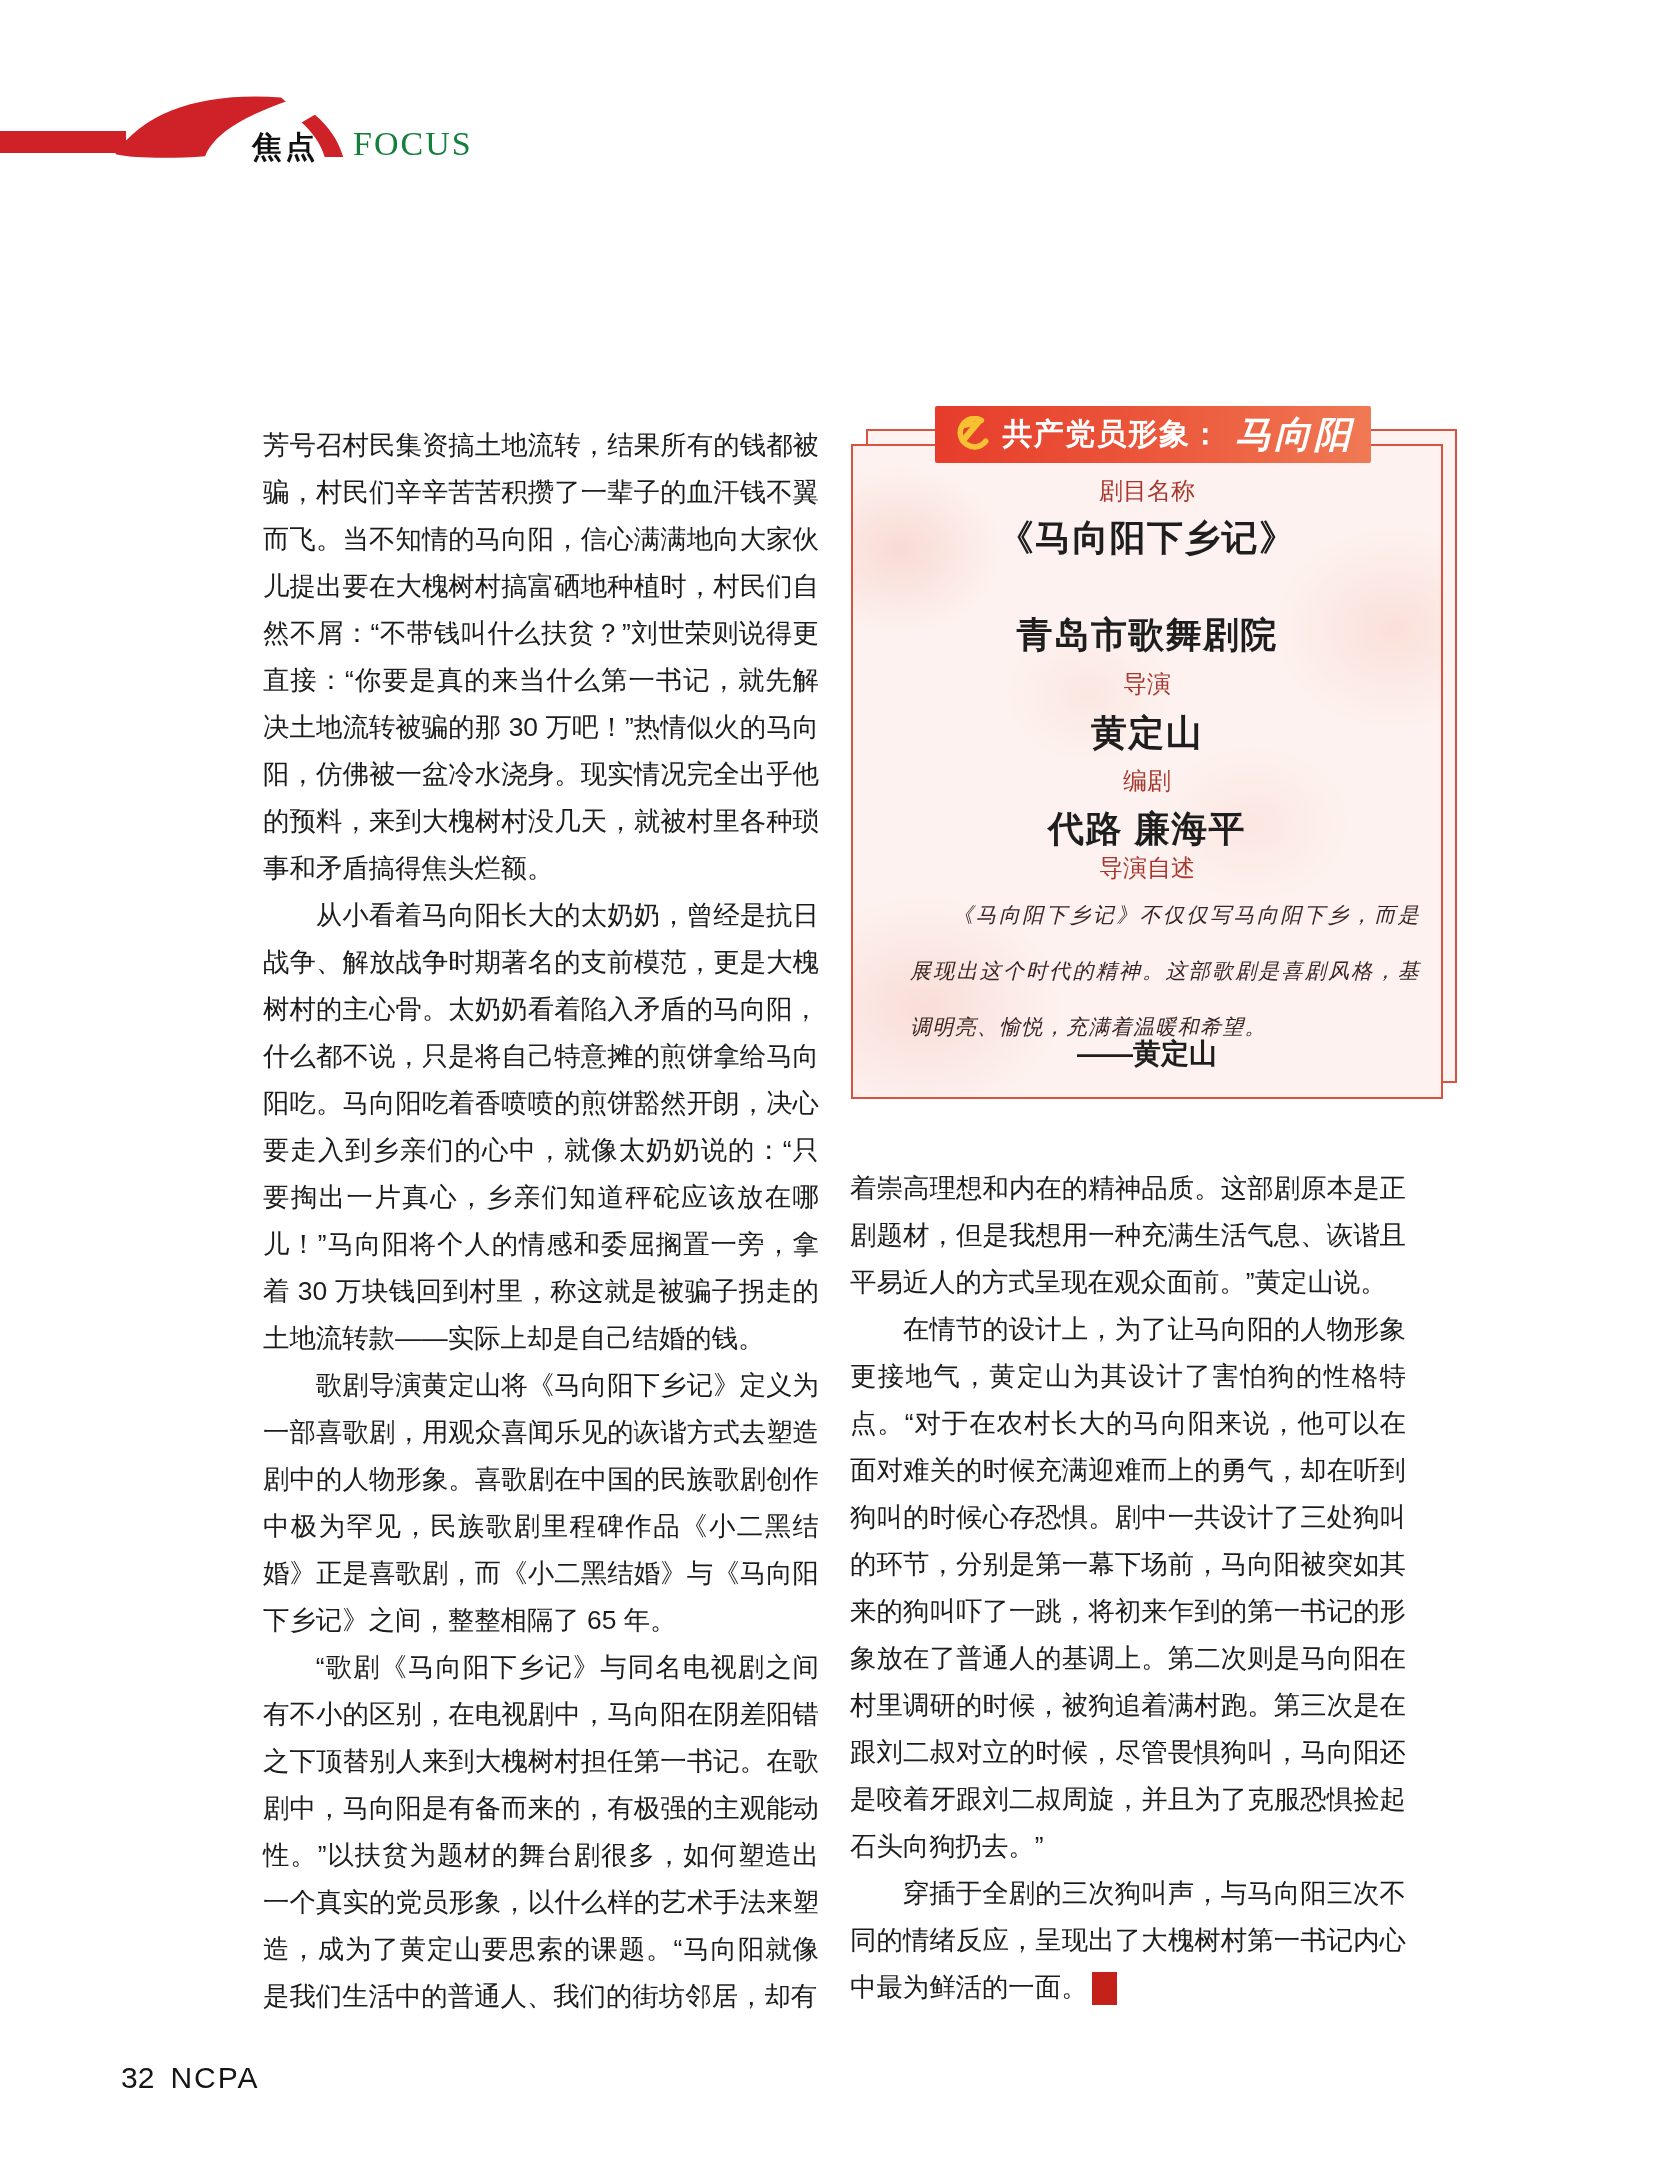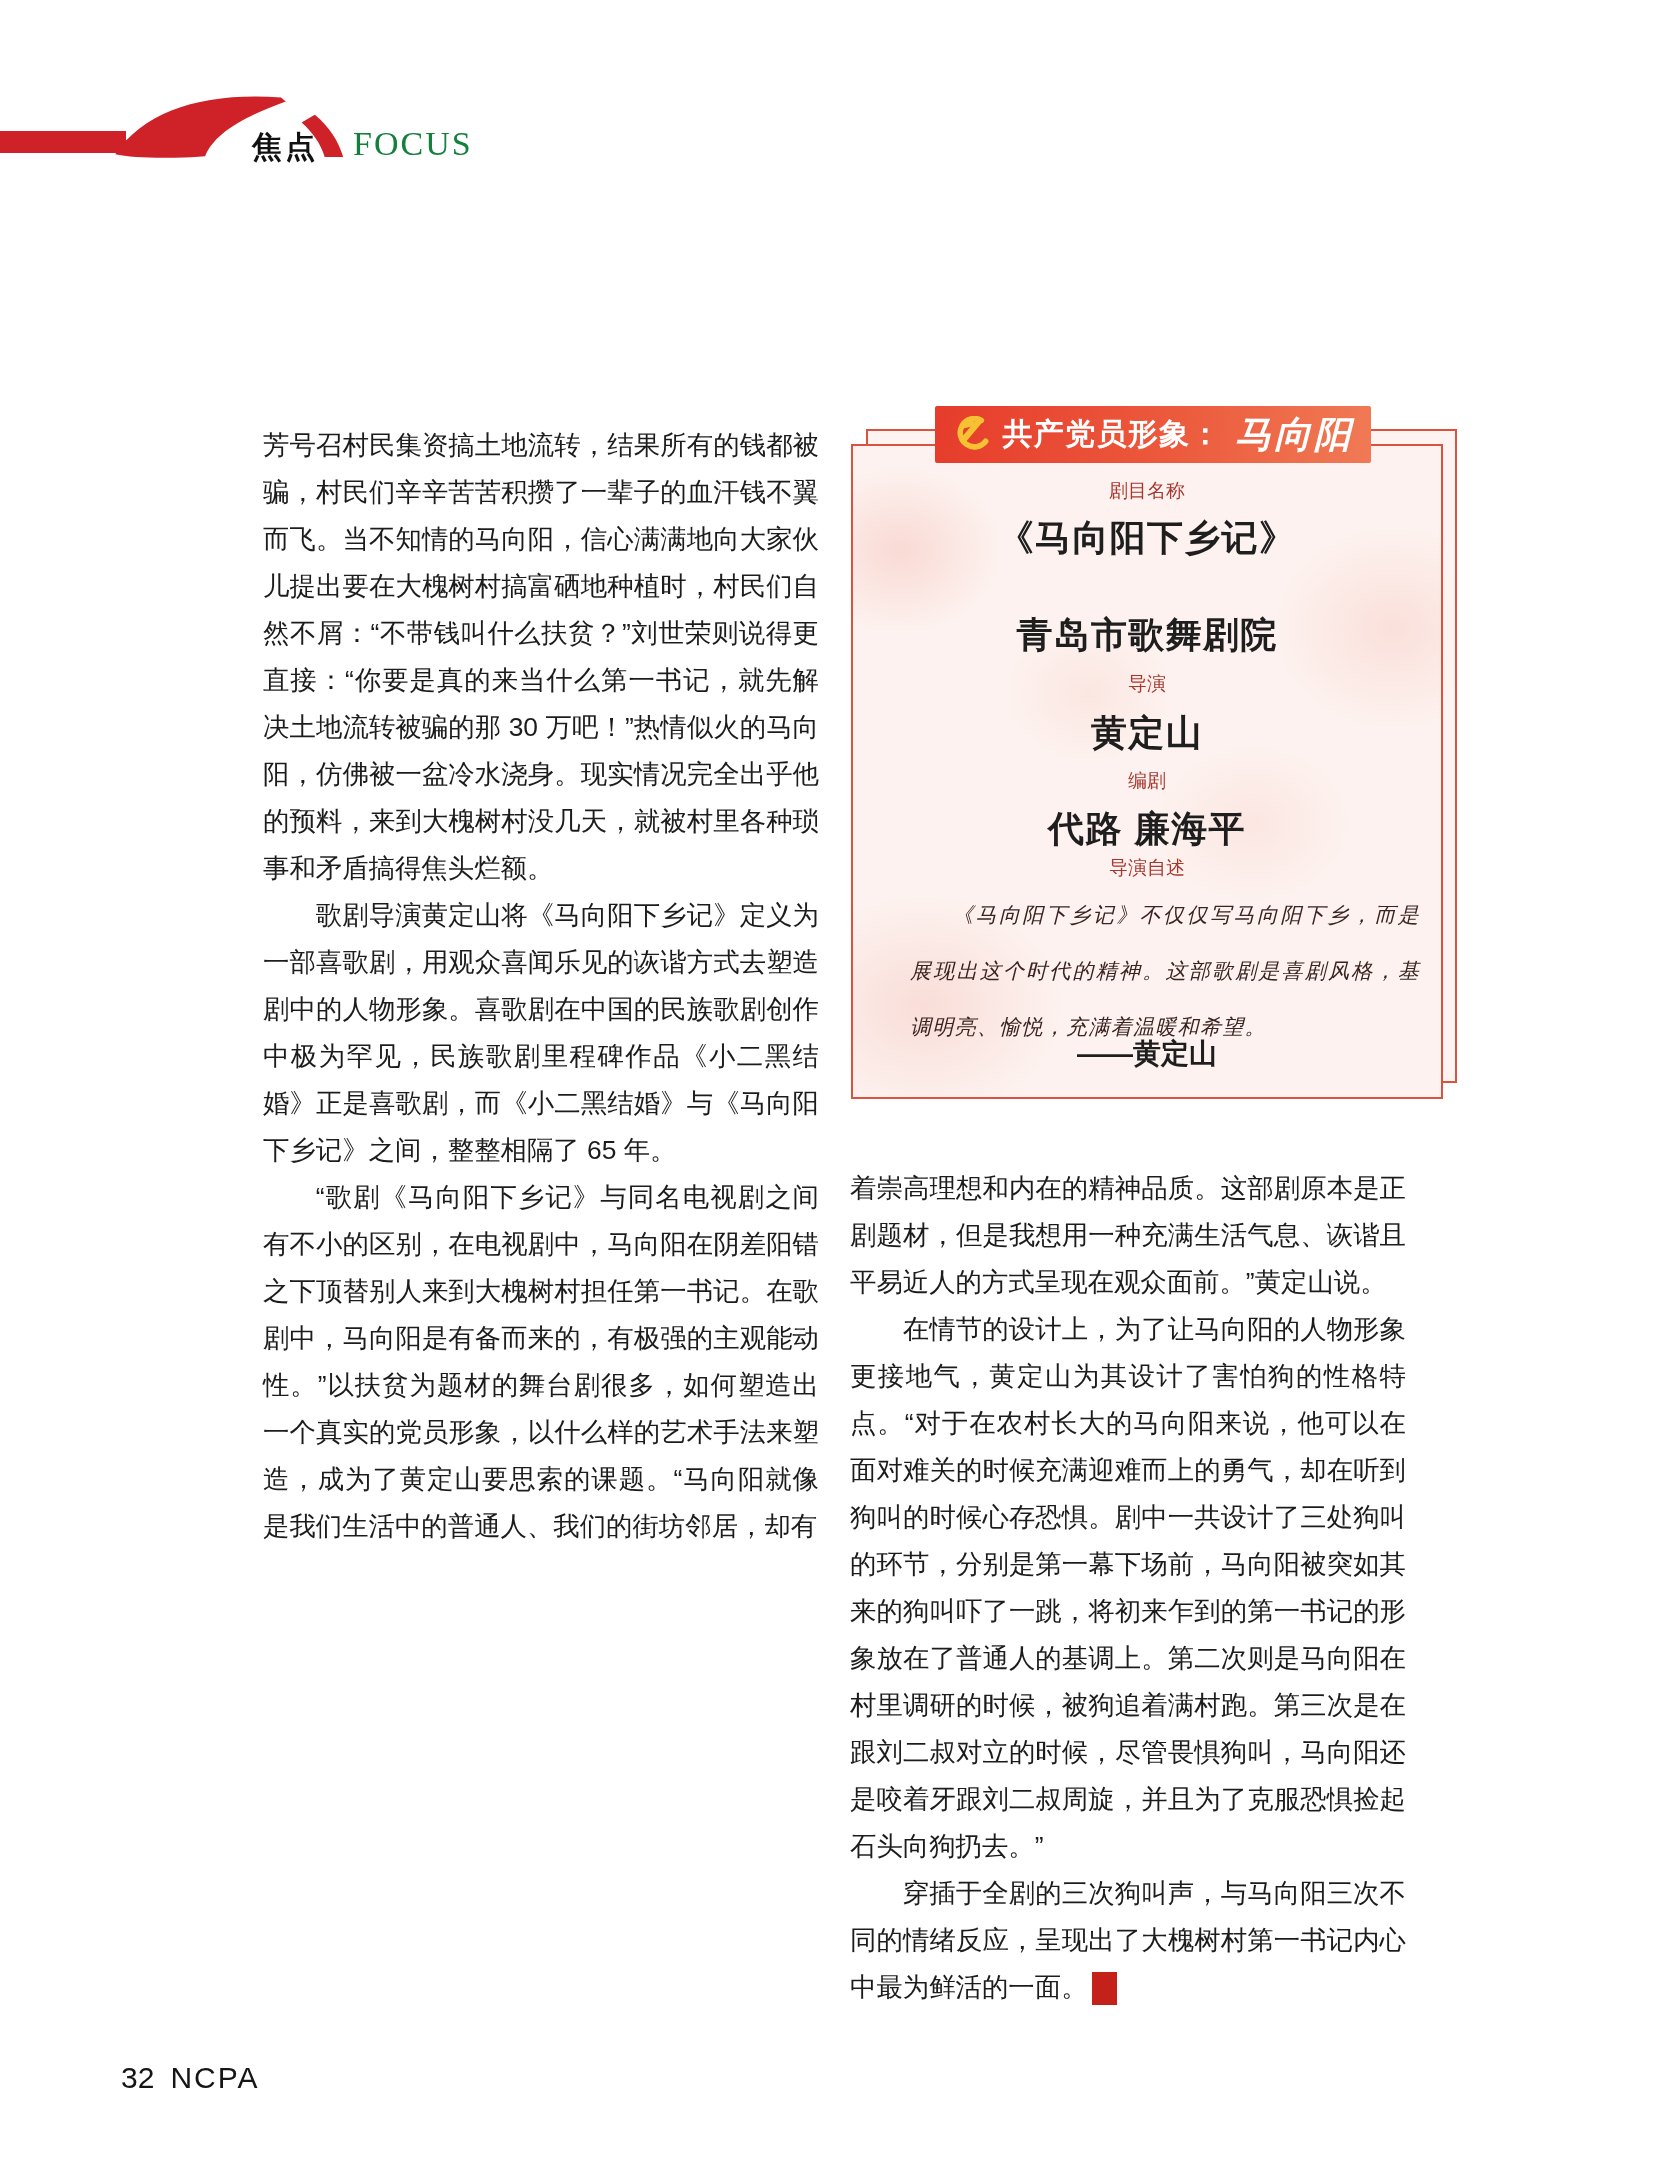--- a/index.html
+++ b/index.html
@@ -34,21 +34,21 @@
                radial-gradient(139px 112px at 68% 58%,rgba(250,220,214,.55),transparent 70%),
                radial-gradient(119px 99px at 40% 38%,rgba(249,216,209,.45),transparent 70%),
                #fdf2ef;}
   .banner{position:absolute;left:935px;top:406px;width:436px;height:57px;
           background:linear-gradient(95deg,#e63c2b 0%,#ec5a3d 55%,#f07a55 100%);
           border-radius:2px;display:flex;align-items:center;justify-content:center;gap:13px;}
   .banner-title{color:#fff;font-size:30px;font-weight:bold;letter-spacing:1.3px;}
   .banner-name{color:#fff;font-size:37px;font-weight:bold;font-style:italic;
                font-family:"Liberation Serif","DejaVu Serif",serif;letter-spacing:2.6px;}
   .crow{position:absolute;left:0;width:100%;text-align:center;line-height:29px;}
-  .clabel{color:#a8382f;font-size:19px;}
+  .clabel{color:#a8382f;font-size:24px;}
   .cvalue{color:#1e1e1e;font-size:36px;font-weight:bold;letter-spacing:1.3px;}
   .quote{position:absolute;left:57px;top:441px;width:510px;font-size:21px;line-height:56px;
          text-align:justify;text-justify:inter-ideograph;text-indent:42px;color:#3a2320;
          font-family:"Liberation Serif","DejaVu Serif",serif;font-style:italic;letter-spacing:1.3px;}
   .attrib{position:absolute;left:0;top:589px;width:100%;text-align:center;
           font-size:28px;font-weight:bold;color:#1e1e1e;}
 
   
   .seal{display:inline-block;width:25px;height:33px;background:#c32119;color:#fff;
         font-size:12.5px;font-weight:bold;line-height:16px;text-align:center;
@@ -66,20 +66,21 @@
 <div class="head-bar"></div>
 <svg class="swoosh" viewBox="0 0 560 110">
   <path d="M14,94 C60,26 150,0 265,8 L272,14 C205,38 163,64 150,97 C100,101 40,100 14,94 Z" fill="#cf2128"></path>
   <path d="M316,34 C338,52 352,74 359,98 L331,98 C325,78 312,60 296,46 Z" fill="#cf2128"></path>
 </svg>
 <div class="sec-cn">焦点</div>
 <div class="sec-en">FOCUS</div>
 
 <div class="col col-left">
   <p>芳号召村民集资搞土地流转，结果所有的钱都被骗，村民们辛辛苦苦积攒了一辈子的血汗钱不翼而飞。当不知情的马向阳，信心满满地向大家伙儿提出要在大槐树村搞富硒地种植时，村民们自然不屑：“不带钱叫什么扶贫？”刘世荣则说得更直接：“你要是真的来当什么第一书记，就先解决土地流转被骗的那 30 万吧！”热情似火的马向阳，仿佛被一盆冷水浇身。现实情况完全出乎他的预料，来到大槐树村没几天，就被村里各种琐事和矛盾搞得焦头烂额。</p>
+  <p class="ind">从小看着马向阳长大的太奶奶，曾经是抗日战争、解放战争时期著名的支前模范，更是大槐树村的主心骨。太奶奶看着陷入矛盾的马向阳，什么都不说，只是将自己特意摊的煎饼拿给马向阳吃。马向阳吃着香喷喷的煎饼豁然开朗，决心要走入到乡亲们的心中，就像太奶奶说的：“只要掏出一片真心，乡亲们知道秤砣应该放在哪儿！”马向阳将个人的情感和委屈搁置一旁，拿着 30 万块钱回到村里，称这就是被骗子拐走的土地流转款——实际上却是自己结婚的钱。</p>
   <p class="ind">歌剧导演黄定山将《马向阳下乡记》定义为一部喜歌剧，用观众喜闻乐见的诙谐方式去塑造剧中的人物形象。喜歌剧在中国的民族歌剧创作中极为罕见，民族歌剧里程碑作品《小二黑结婚》正是喜歌剧，而《小二黑结婚》与《马向阳下乡记》之间，整整相隔了 65 年。</p>
   <p class="ind">“歌剧《马向阳下乡记》与同名电视剧之间有不小的区别，在电视剧中，马向阳在阴差阳错之下顶替别人来到大槐树村担任第一书记。在歌剧中，马向阳是有备而来的，有极强的主观能动性。”以扶贫为题材的舞台剧很多，如何塑造出一个真实的党员形象，以什么样的艺术手法来塑造，成为了黄定山要思索的课题。“马向阳就像是我们生活中的普通人、我们的街坊邻居，却有</p>
 </div>
 
 <div class="card-back"></div>
 <div class="card-front">
   <div class="crow clabel" style="top:30px">剧目名称</div>
   <div class="crow cvalue" style="top:77px">《马向阳下乡记》</div>
   <div class="crow cvalue" style="top:174px">青岛市歌舞剧院</div>
   <div class="crow clabel" style="top:223px">导演</div>

